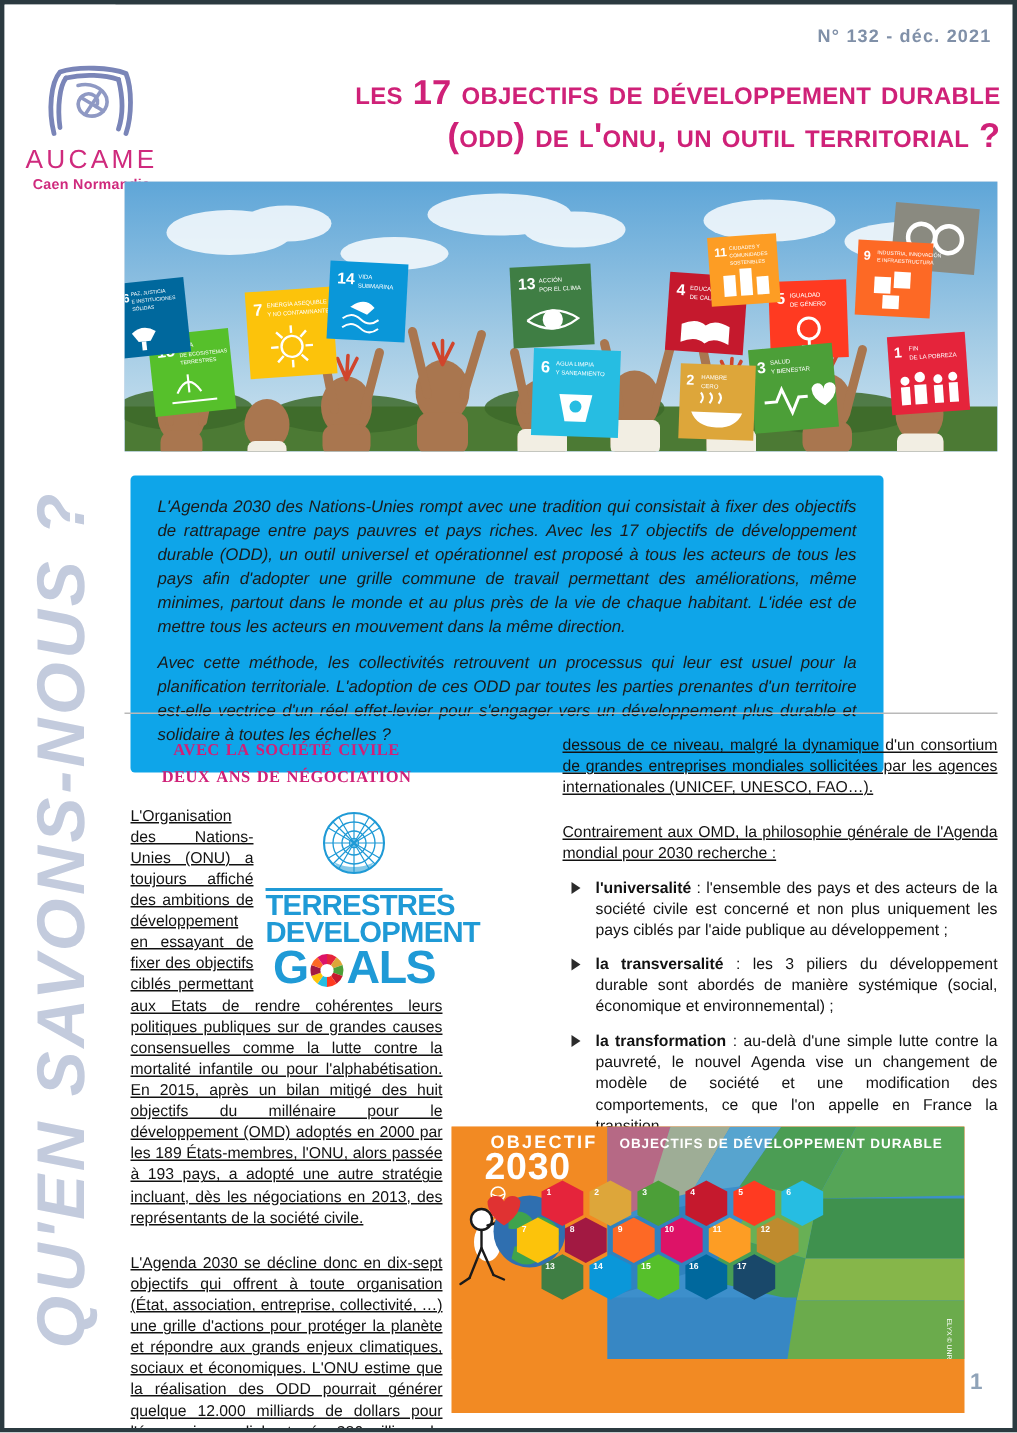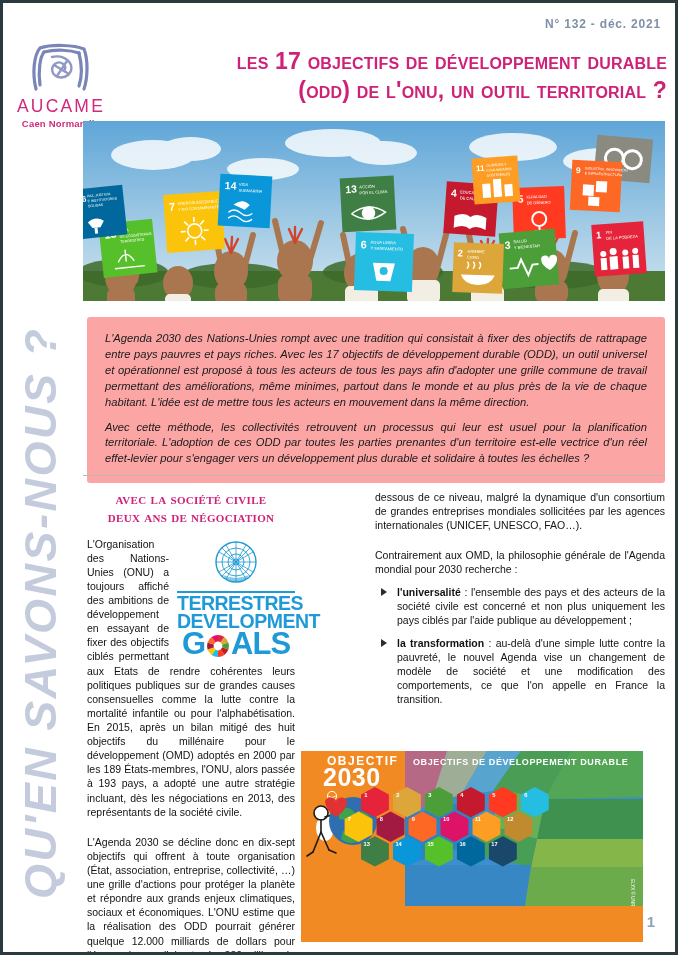--- a/index.html
+++ b/index.html
@@ -93,23 +93,23 @@
     width: 582px; height: 180px;
     overflow: hidden;
     background: #8fb8d8;
   }
   .hero svg { display: block; }
 
   
   .intro-box {
     position: absolute;
     left: 84px; top: 314px;
-    width: 578px;
+    width: 502px;
     padding: 14px 18px 16px 18px;
-    background: #fca5a5;
+    background: #0ea5e9;
     border-radius: 3px;
   }
   .intro-box p {
     font-family: "Liberation Sans", sans-serif;
     font-style: italic;
     font-size: 11.2px;
     line-height: 1.42;
     color: #1a1a1a;
     text-align: justify;
   }
@@ -145,20 +145,21 @@
     text-transform: lowercase;
     letter-spacing: 0.3px;
     margin-bottom: 10px;
   }
   .body-p {
     font-size: 10.5px;
     line-height: 1.345;
     color: #121212;
     text-align: justify;
     hyphens: auto;
+    text-decoration: underline;
   }
   .body-p + .body-p { margin-top: 16px; }
 
   
   .sdg-logo {
     float: right;
     width: 118px;
     margin: 2px 0 2px 8px;
     text-align: center;
   }
@@ -558,20 +559,24 @@
     <div class="body-p">dessous de ce niveau, malgré la dynamique d'un consortium de grandes entreprises mondiales sollicitées par les agences internationales (UNICEF, UNESCO, FAO…).</div>
     <div class="body-p">Contrairement aux OMD, la philosophie générale de l'Agenda mondial pour 2030 recherche :</div>
 
     <div class="bullet-list">
       <div class="bullet-item">
         <span class="tri"></span>
         <b>l'universalité</b><span> : l'ensemble des pays et des acteurs de la société civile est concerné et non plus uniquement les pays ciblés par l'aide publique au développement ;</span>
       </div>
       <div class="bullet-item">
         <span class="tri"></span>
+        <b>la transversalité</b><span> : les 3 piliers du développement durable sont abordés de manière systémique (social, économique et environnemental) ;</span>
+      </div>
+      <div class="bullet-item">
+        <span class="tri"></span>
         <b>la transformation</b><span> : au-delà d'une simple lutte contre la pauvreté, le nouvel Agenda vise un changement de modèle de société et une modification des comportements, ce que l'on appelle en France la transition.</span>
       </div>
     </div>
   </div>
 
   <div class="infographic">
     <svg width="342" height="155" viewBox="0 0 342 155">
 
       <rect width="342" height="155" fill="#f28a23"></rect>
       <path d="M104 0 h238 v155 h-238 z" fill="#3d8fcb"></path>

